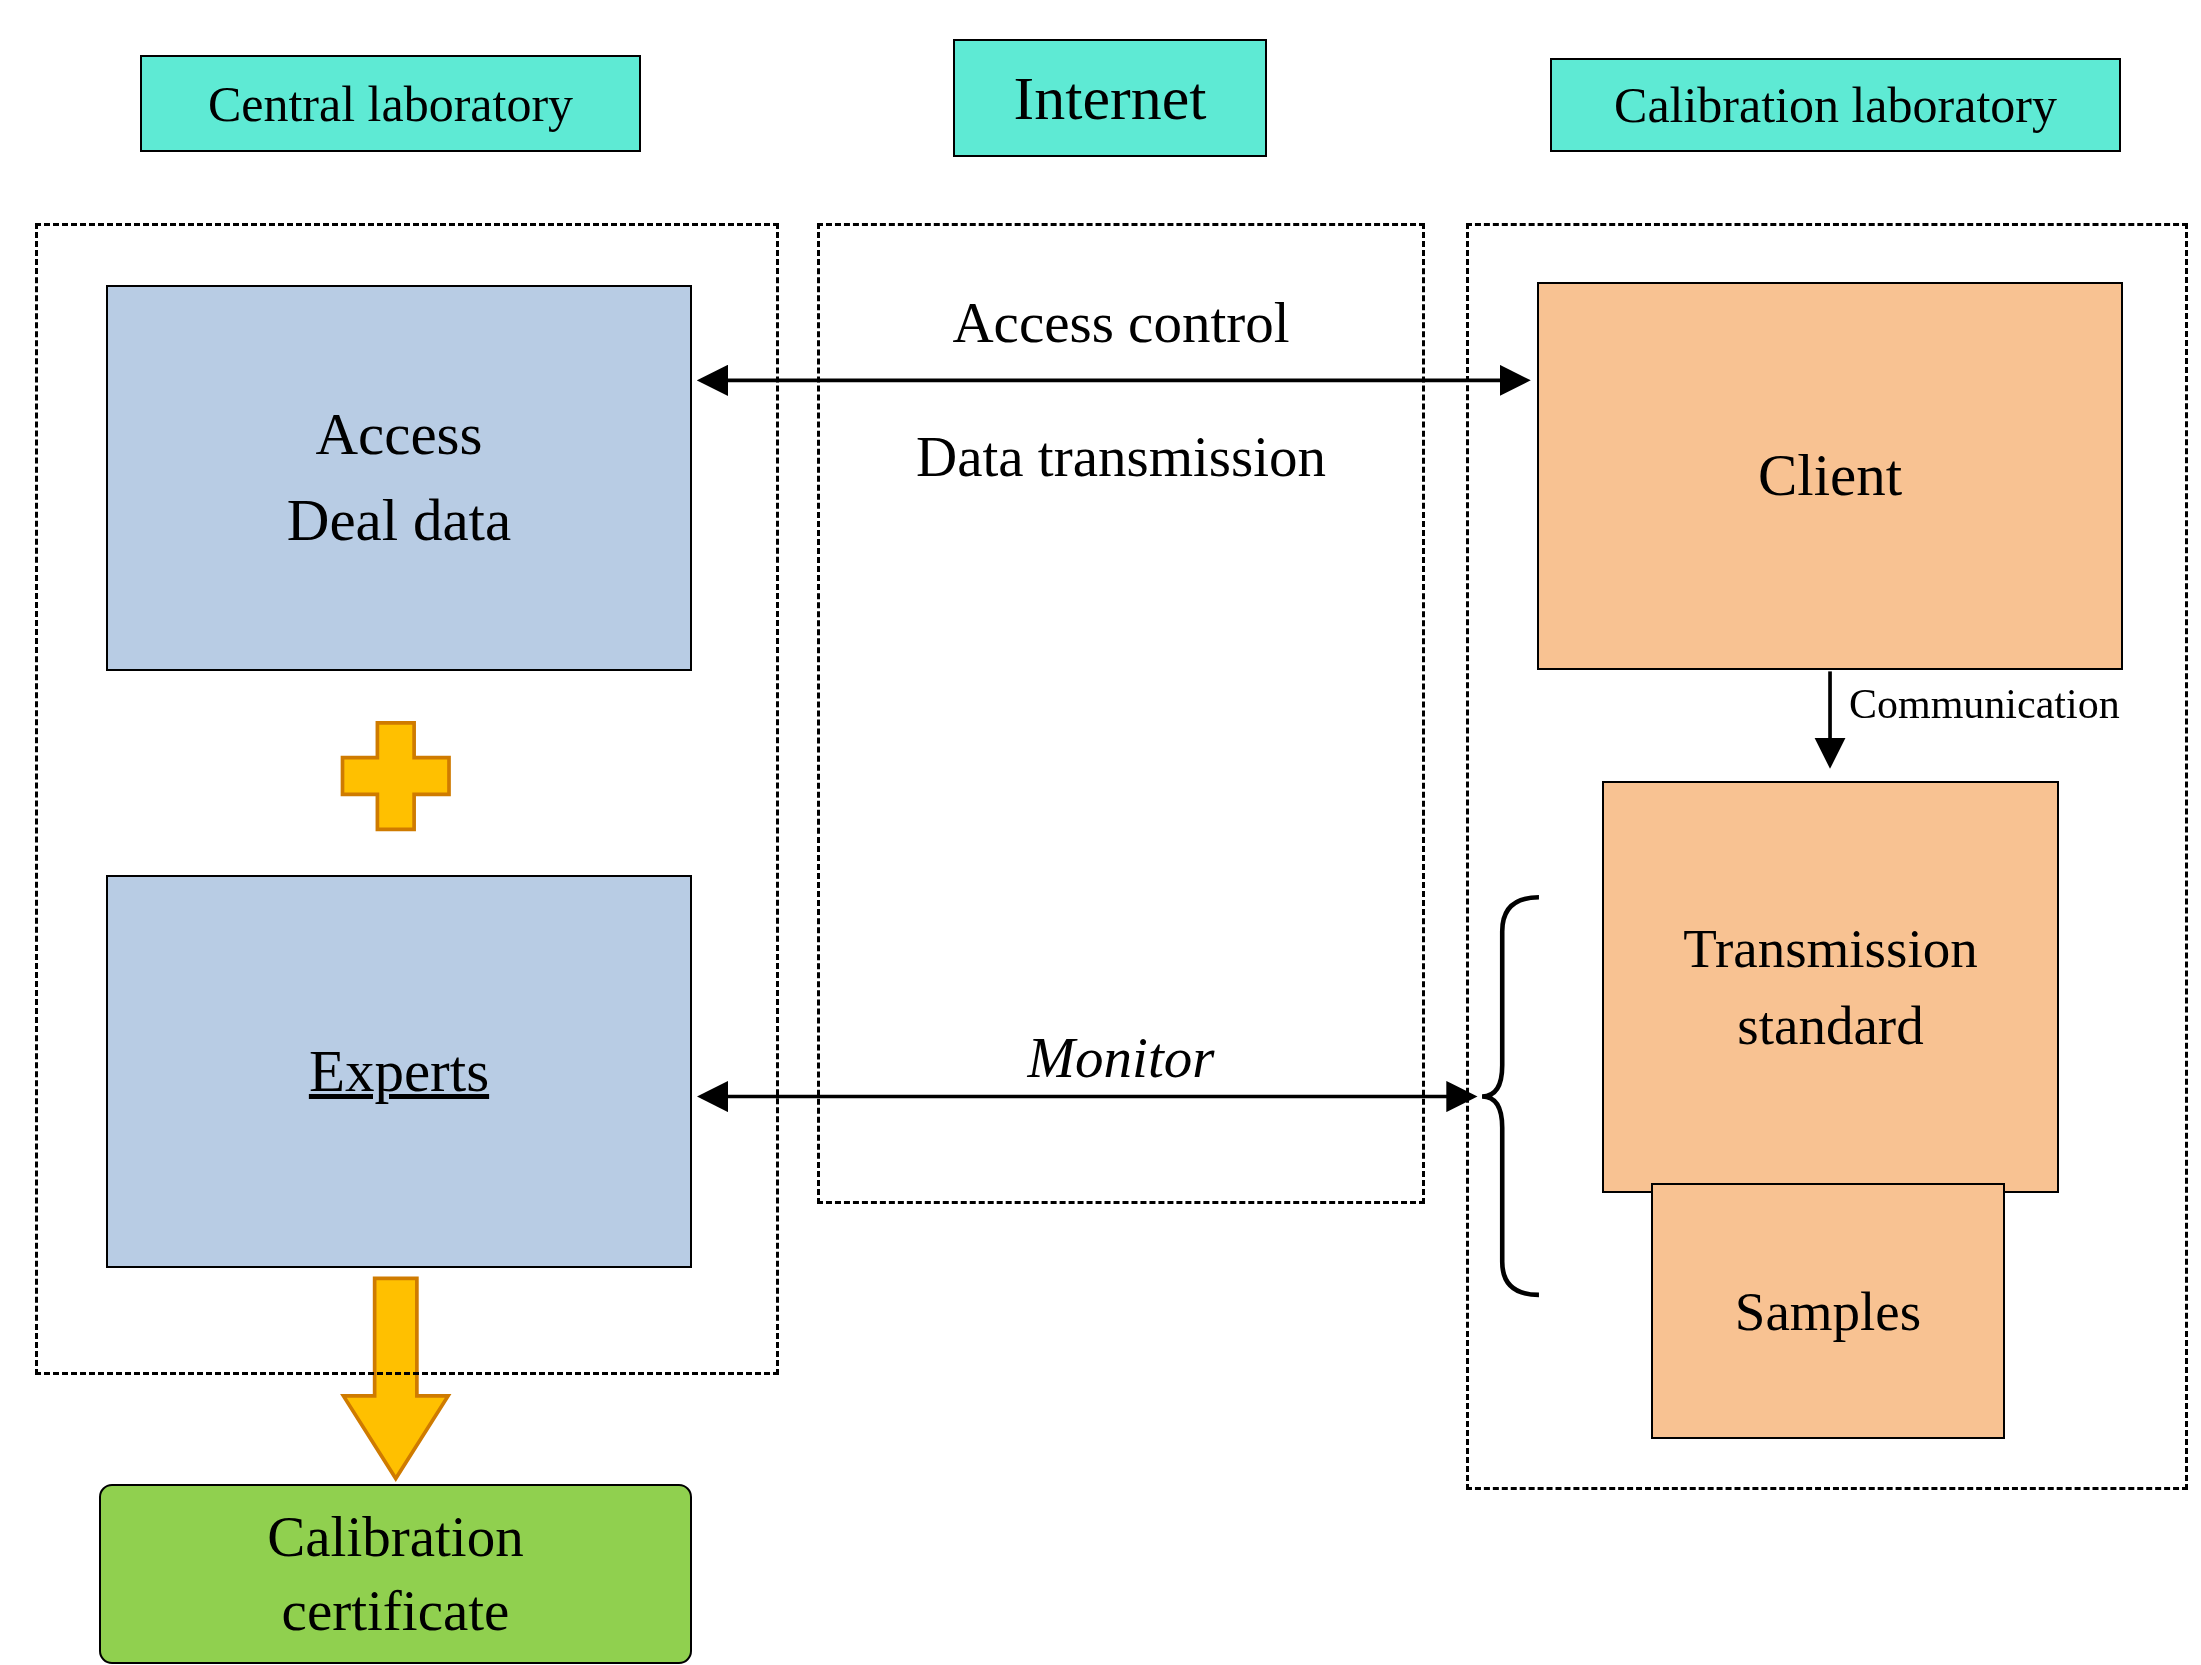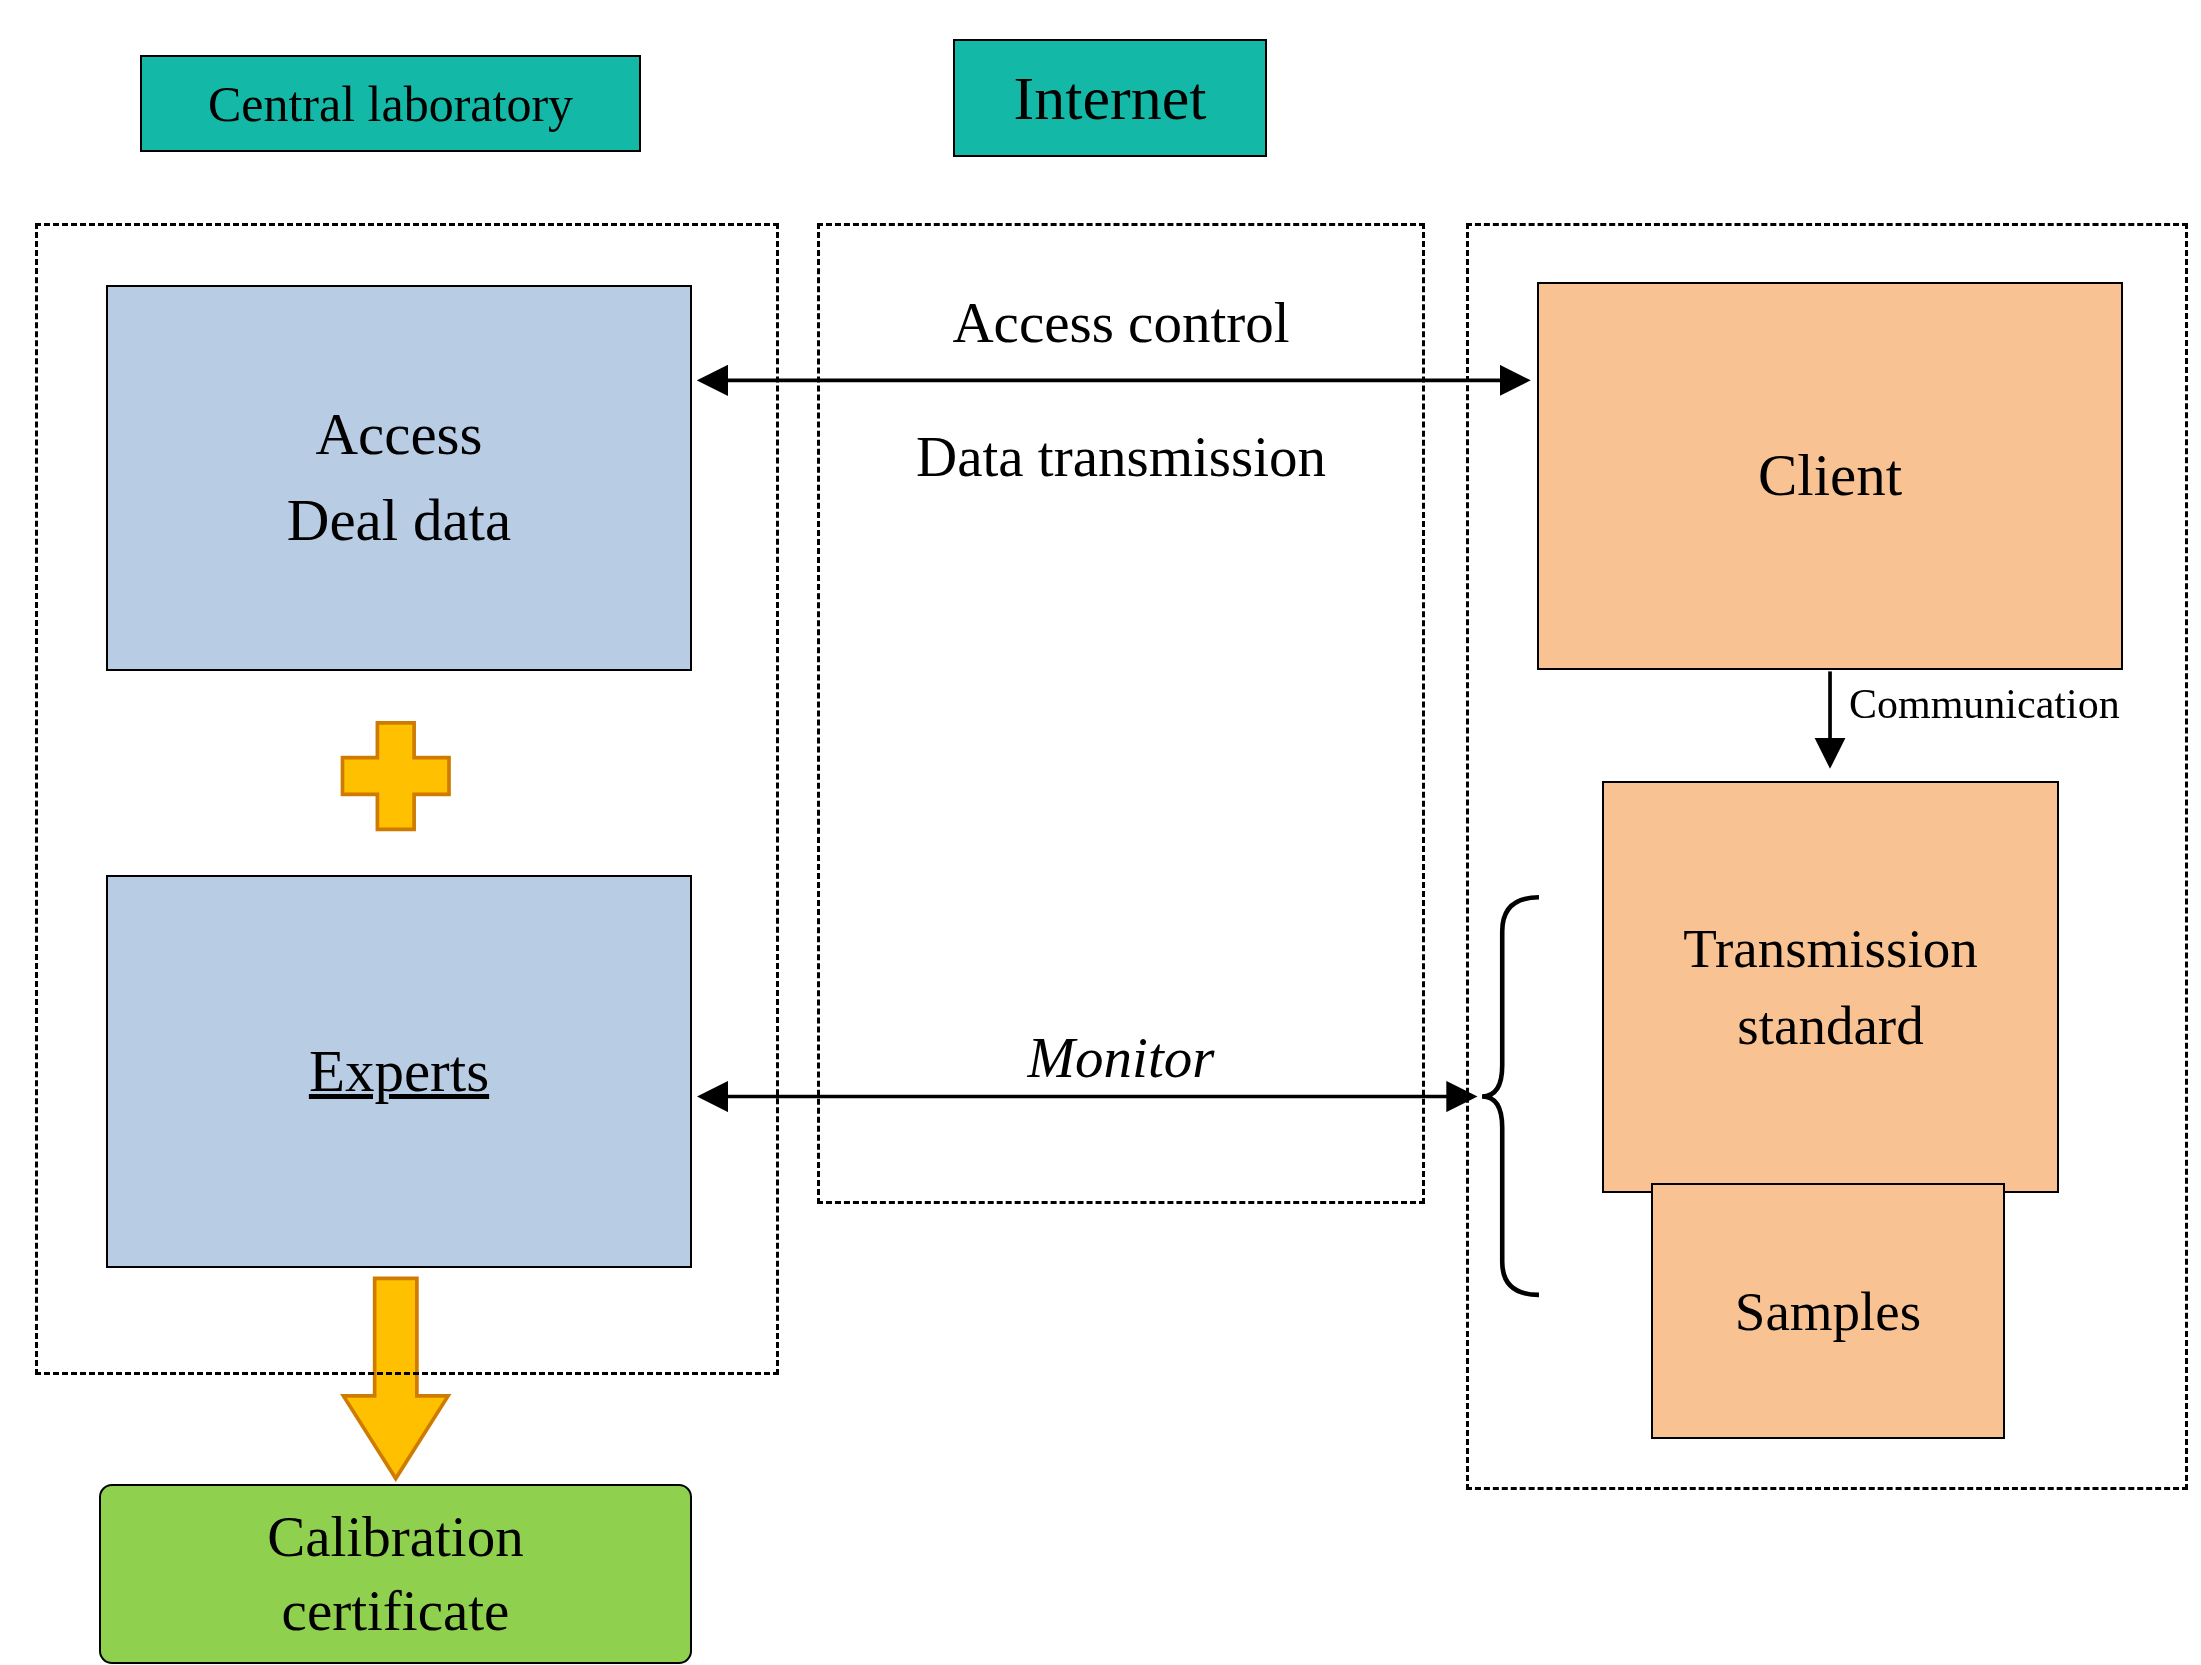--- a/index.html
+++ b/index.html
@@ -9,21 +9,21 @@
   .canvas {
     position: relative;
     width: 2201px;
     height: 1666px;
     background: #ffffff;
     overflow: hidden;
   }
 
   .ylabel {
     position: absolute;
-    background: #14b8a6;
+    background: #5eead4;
     border: 2.8px solid #000;
     display: flex;
     align-items: center;
     justify-content: center;
     font-size: 50px;
     white-space: nowrap;
   }
   .ylabel.big { font-size: 62px; }
 
   .group {
@@ -88,20 +88,21 @@
 
     <polygon points="411,787 451,787 451,825 489,825 489,865 451,865 451,903 411,903 411,865 373,865 373,825 411,825" fill="#ffc000" stroke="#cf7b00" stroke-width="4"></polygon>
 
     <polygon points="408,1392 454,1392 454,1520 488,1520 431,1610 374,1520 408,1520" fill="#ffc000" stroke="#cf7b00" stroke-width="4"></polygon>
   </svg>
 
   <div class="ylabel" style="left:140px; top:55px; width:501px; height:97px;">Central laboratory</div>
 
   <div class="ylabel big" style="left:953px; top:39px; width:314px; height:118px;">Internet</div>
 
+  <div class="ylabel" style="left:1550px; top:58px; width:571px; height:94px;">Calibration laboratory</div>
 
   <div class="group" style="left:35px; top:223px; width:744px; height:1152px;"></div>
 
   <div class="group" style="left:817px; top:223px; width:608px; height:981px;"></div>
 
   <div class="group" style="left:1466px; top:223px; width:722px; height:1267px;"></div>
 
   <div class="node blue" style="left:106px; top:285px; width:586px; height:386px;">Access
 Deal data</div>
 

